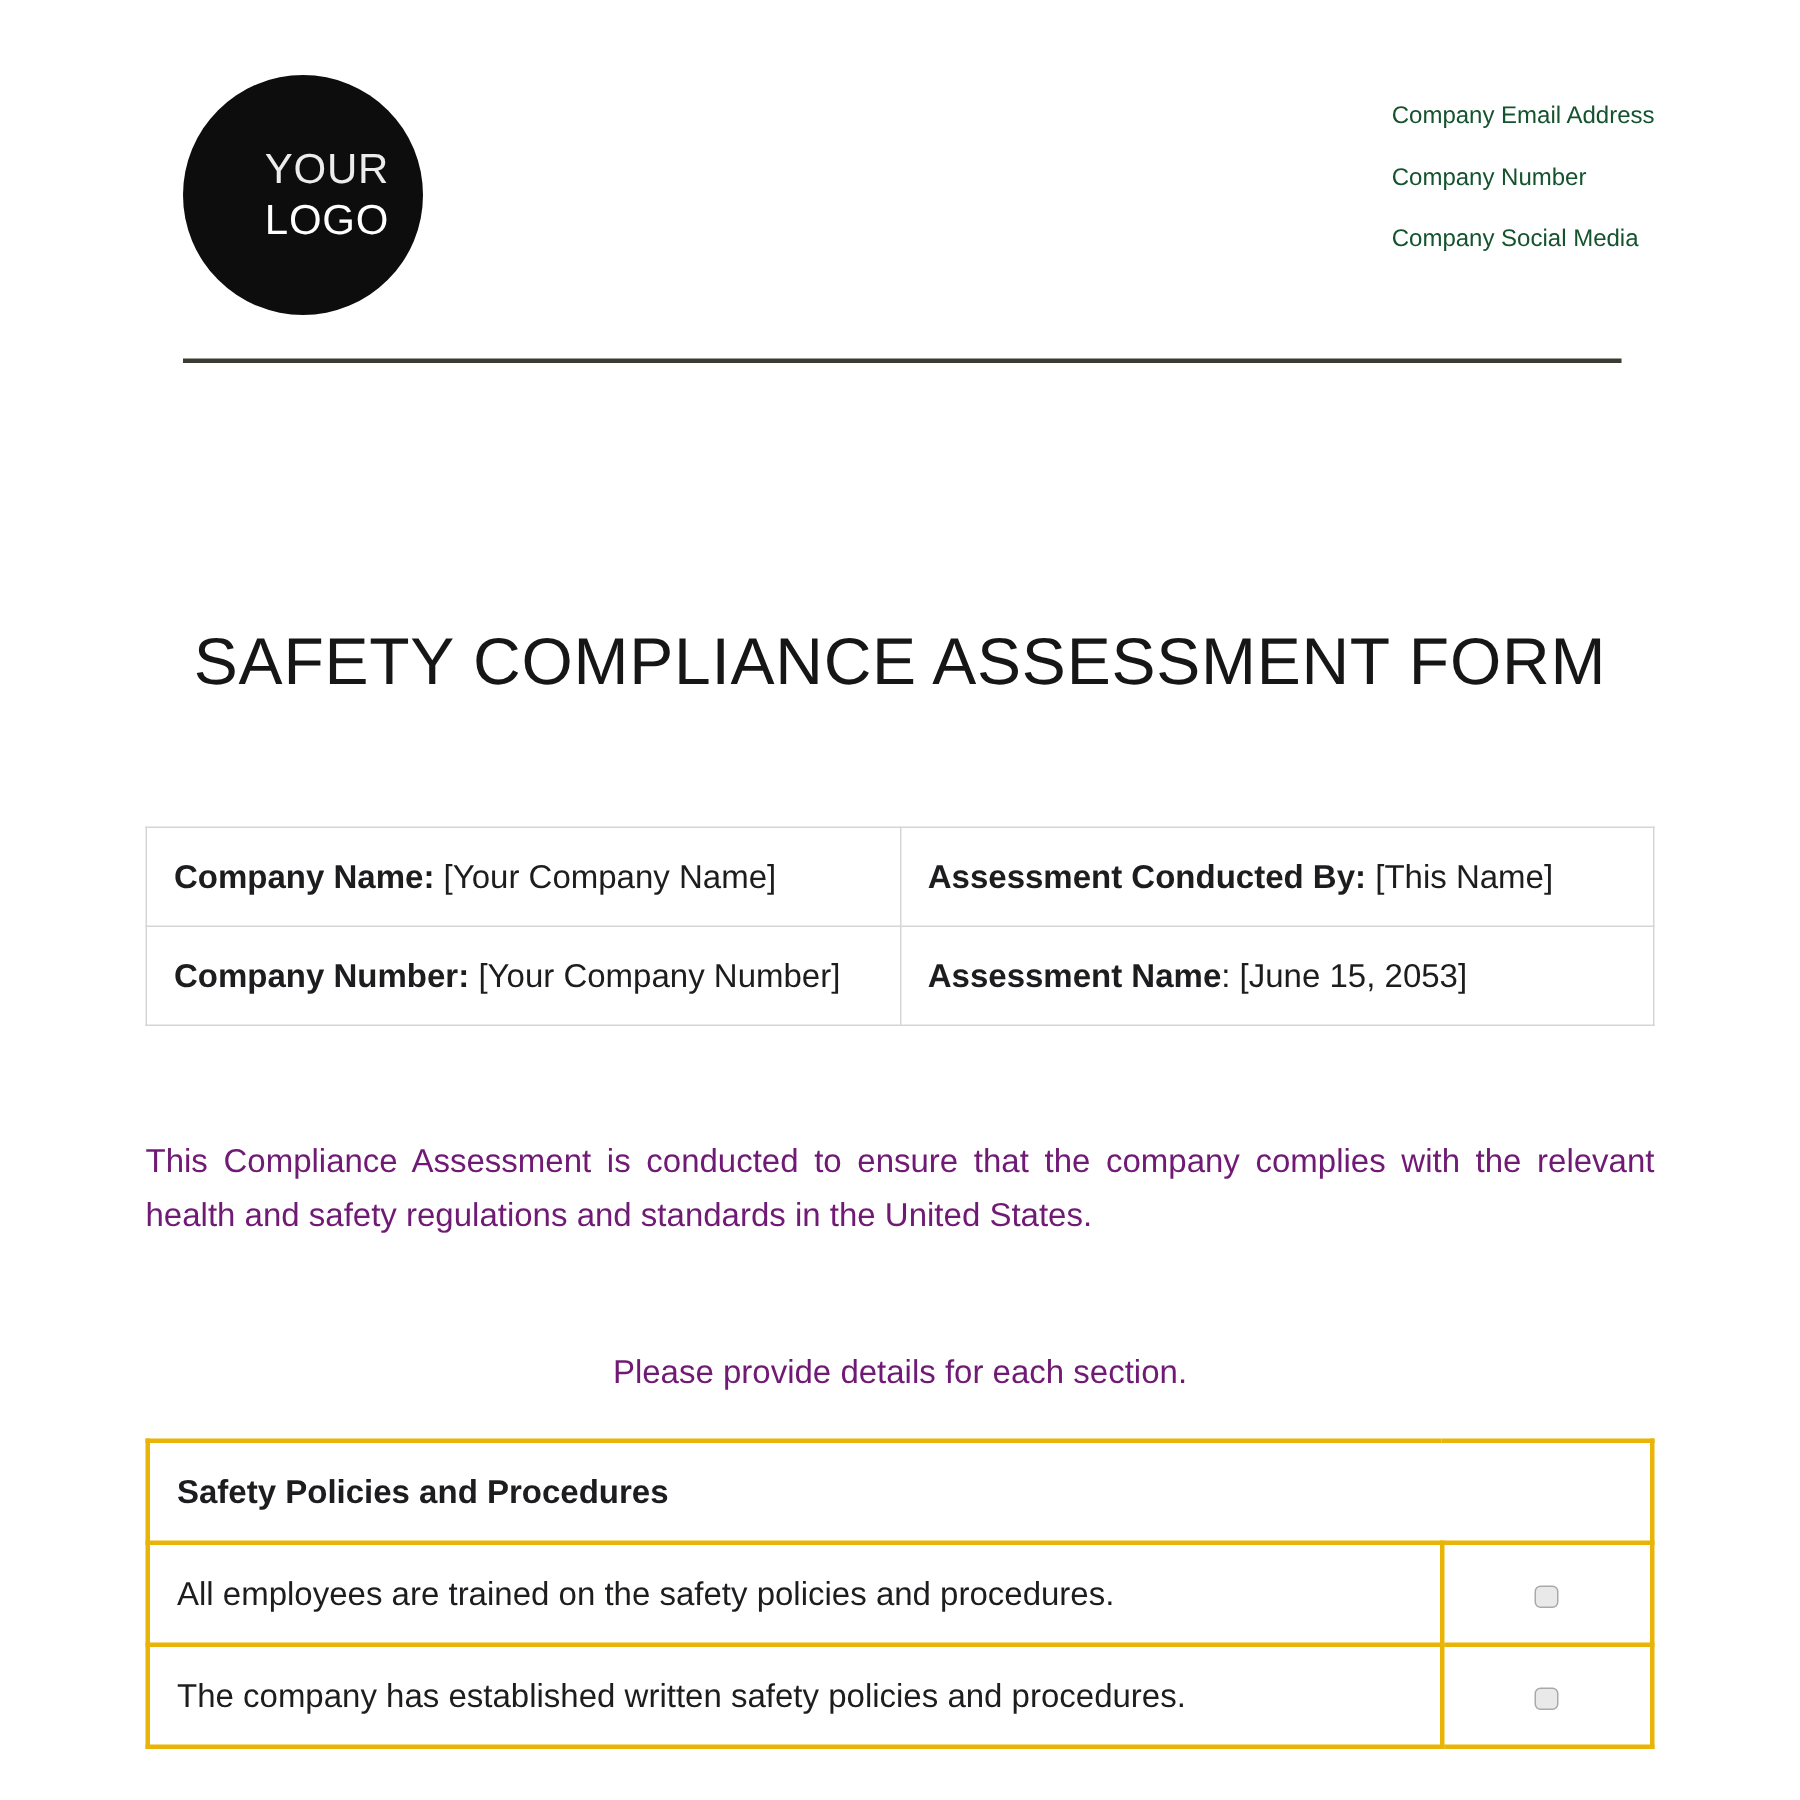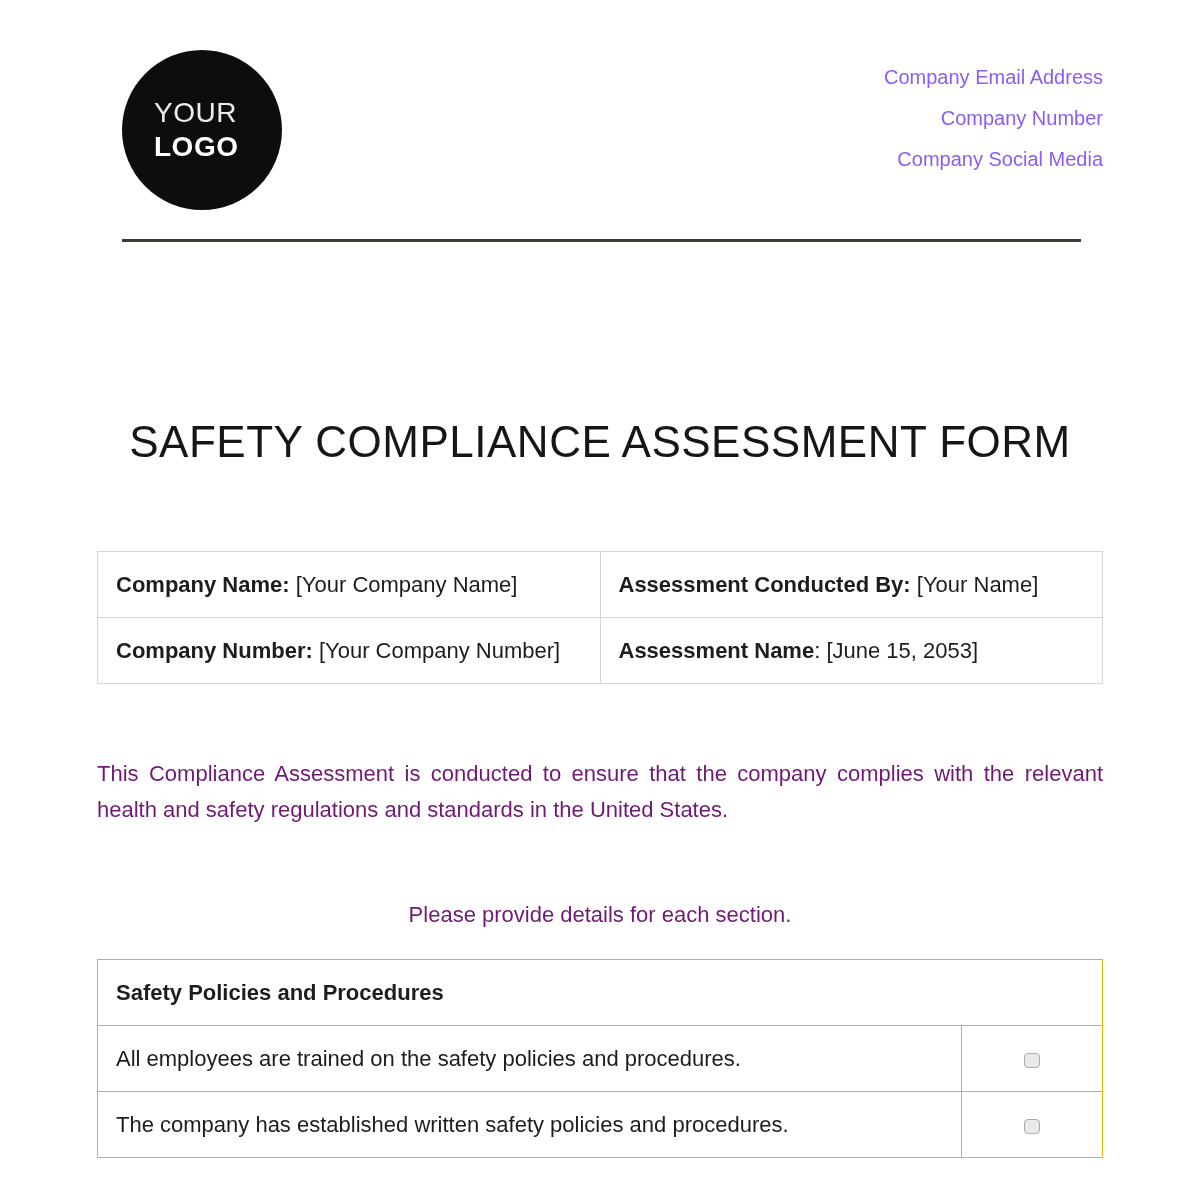--- a/index.html
+++ b/index.html
@@ -10,27 +10,27 @@
     color: #1d1d1f;
   }
   .page { width: 1006px; margin: 0 auto; padding-top: 50px; }
 
   
   .header { display: flex; justify-content: space-between; align-items: flex-start; }
   .logo {
     width: 160px; height: 160px; margin-left: 25px;
     border-radius: 50%; background: #0d0d0d; color: #ffffff;
     display: flex; flex-direction: column; justify-content: center;
-    padding-left: 32px; font-size: 28px; line-height: 34px; letter-spacing: .5px;
+    padding-left: 32px; font-size: 28px; line-height: 34px; letter-spacing: .5px; align-items: center;
   }
   .logo-l1 { color: #ececec; font-weight: 400; }
-  .logo-l2 { font-weight: 700; }
+  .logo-l2 { font-weight: 400; }
   .contact {
-    text-align: right; font-size: 20px; font-weight: 500;
-    line-height: 41px; padding-top: 7px; color: #8b5cf6;
+    font-size: 16px; font-weight: 500;
+    line-height: 41px; padding-top: 7px; color: #14532d;
   }
   .divider { height: 3px; background: #3b3a33; margin: 29px 22px 0 25px; }
 
   
   .title {
     font-size: 44px; font-weight: 400; line-height: 63px;
     text-align: center; letter-spacing: .5px; color: #161616;
     max-width: 980px; margin: 168px auto 0;
   }
 
@@ -42,21 +42,21 @@
     line-height: 35px; vertical-align: top; width: 50%;
   }
   .label { font-weight: 700; }
 
   
   .para { font-size: 22px; line-height: 36px; margin-top: 72px; text-align: justify; color: #701a75; }
   .para.instruction { margin-top: 69px; text-align: center; }
 
   
   .checklist-table { margin-top: 26px; }
-  .checklist-table td { border: 1px solid #eab308; padding: 15px 18px; line-height: 35px; vertical-align: middle; }
+  .checklist-table td { border: 3px solid #eab308; padding: 15px 18px; line-height: 35px; vertical-align: middle; }
   .section-header td { font-weight: 700; }
   .check-cell { width: 14%; text-align: center; }
   .checkbox {
     display: inline-block; width: 16px; height: 15px;
     border-radius: 4px; background: #e9e9ea; border: 1px solid #a9a9ad;
     vertical-align: middle; cursor: pointer;
   }
 </style>
 </head>
 <body>
@@ -81,21 +81,21 @@
 
   <table class="info-table">
     <tbody>
         <tr>
       <td>
         <span class="label">Company Name:</span>
         <span>[Your Company Name]</span>
       </td>
       <td>
         <span class="label">Assessment Conducted By:</span>
-        <span>[Your Name]</span>
+        <span>[This Name]</span>
       </td>
     </tr>
     <tr>
       <td>
         <span class="label">Company Number:</span>
         <span>[Your Company Number]</span>
       </td>
       <td>
         <span class="label">Assessment Name</span><span>: [June 15, 2053]</span>
       </td>

